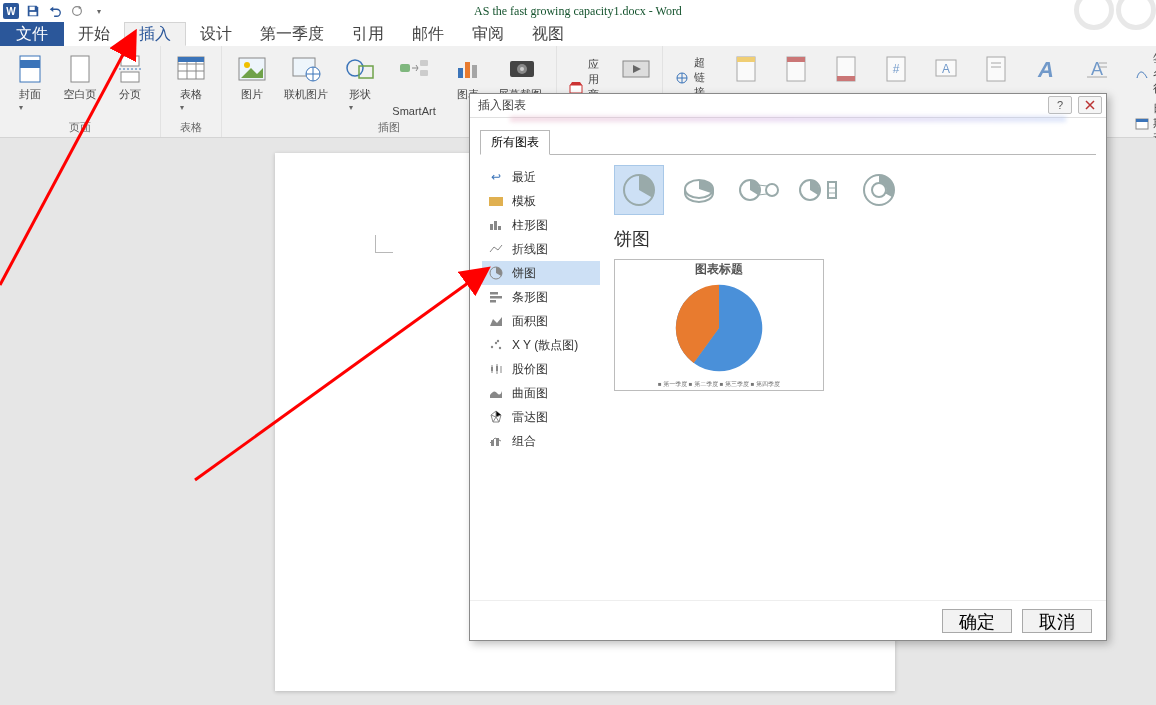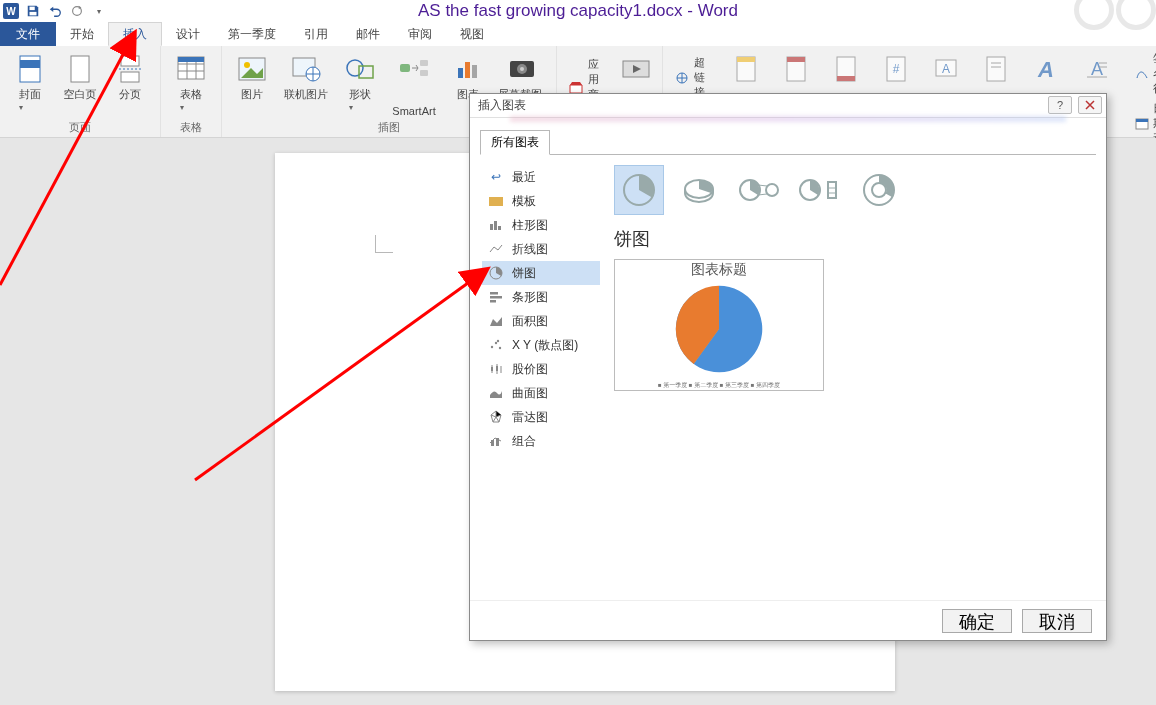--- a/index.html
+++ b/index.html
@@ -3,27 +3,27 @@
   <meta charset="utf-8">
   <style>
     * { box-sizing: border-box; margin: 0; padding: 0; font-family: "Microsoft YaHei", "Segoe UI", sans-serif; }
     body { width: 1156px; height: 705px; background: #f1f3f5; overflow: hidden; position: relative; }
 
     
     .titlebar { height: 22px; background: #fff; display: flex; align-items: center; position: relative; }
     .titlebar-left { display: flex; align-items: center; gap: 6px; padding-left: 3px; }
     .word-icon { width: 16px; height: 16px; background: #2b579a; color: #fff; font-size: 10px; font-weight: bold; display: flex; align-items: center; justify-content: center; border-radius: 2px; }
     .qat-btn { width: 16px; height: 16px; display: flex; align-items: center; justify-content: center; color: #2b579a; font-size: 12px; cursor: pointer; }
-    .title-text { position: absolute; left: 0; right: 0; text-align: center; font-size: 17px; color: #4c1d95; pointer-events: none; }
+    .title-text { position: absolute; left: 0; right: 0; text-align: center; font-size: 12px; color: #14532d; pointer-events: none; font-family: Liberation Serif, serif; }
     .deco-circles { position: absolute; right: 0; top: -10px; display:flex; gap:2px;}
     .deco-circle { width: 40px; height: 40px; border-radius: 50%; border: 5px solid #e8e8e8; }
 
     
     .ribbon-tabs { height: 24px; background: #fff; display: flex; align-items: stretch; border-bottom: none; }
-    .tab { padding: 0 14px; font-size: 12px; color: #444; display: flex; align-items: center; cursor: pointer; }
+    .tab { padding: 0 14px; font-size: 16px; color: #444; display: flex; align-items: center; cursor: pointer; }
     .tab.file { background: #2b579a; color: #fff; padding: 0 16px; }
     .tab.active { border: 1px solid #d4d4d4; border-bottom: 1px solid #f1f1f1; background: #f1f1f1; color: #2b579a; }
 
     
     .ribbon { height: 92px; background: #f1f1f1; border-bottom: 1px solid #d4d4d4; display: flex; align-items: stretch; }
     .group { padding: 4px 8px 2px; display: flex; flex-direction: column; border-right: 1px solid #e2e2e2; }
     .group-items { flex: 1; display: flex; align-items: flex-start; gap: 6px; }
     .group-label { text-align: center; font-size: 11px; color: #666; margin-top: 2px; }
     .rbtn { display: flex; flex-direction: column; align-items: center; justify-content: flex-start; width: 44px; cursor: pointer; gap: 3px; padding-top:3px; }
     .rbtn .ico { width: 32px; height: 32px; display: flex; align-items: center; justify-content: center; }
@@ -52,21 +52,21 @@
     .cat-list { width: 118px; }
     .cat-item { display:flex; align-items:center; gap:8px; height:24px; padding: 0 6px; font-size:12px; color:#333; cursor:pointer;}
     .cat-item.selected { background:#cde0f5; }
     .cat-ico { width:16px; height:16px; display:flex; align-items:center; justify-content:center; color:#7f7f7f;}
     .chart-pane { flex:1; }
     .variant-row { display:flex; gap:10px; }
     .variant { width:50px; height:50px; border:1px solid transparent; display:flex; align-items:center; justify-content:center; cursor:pointer;}
     .variant.selected { background:#cde0f5; border:1px solid #a8c8e8;}
     .pane-title { font-size:18px; color:#333; margin:12px 0 8px;}
     .preview { width:210px; height:132px; border:1px solid #bcbcbc; display:flex; flex-direction:column; align-items:center; justify-content:center;}
-    .preview-title { font-size:14px; color:#555; margin-bottom:2px;}
+    .preview-title { font-size:12px; color:#555; margin-bottom:2px;font-weight:bold;}
     .preview-legend { font-size:6px; color:#777; margin-top:4px;}
 
     .dlg-footer { position:absolute; bottom:0; left:0; right:0; height:40px; display:flex; align-items:center; justify-content:flex-end; gap:10px; padding: 0 14px; border-top:1px solid #eee;}
     .dlg-btn { min-width:70px; height:24px; border:1px solid #a9a9a9; background:#f2f2f2; font-size:18px; cursor:pointer;}
 
     
     .anno { position:absolute; top:0; left:0; pointer-events:none; }
 
     
     .rt-strip { border-left: 1px solid #e2e2e2; padding-left:6px; display:flex; flex-direction:column; gap:3px;}

